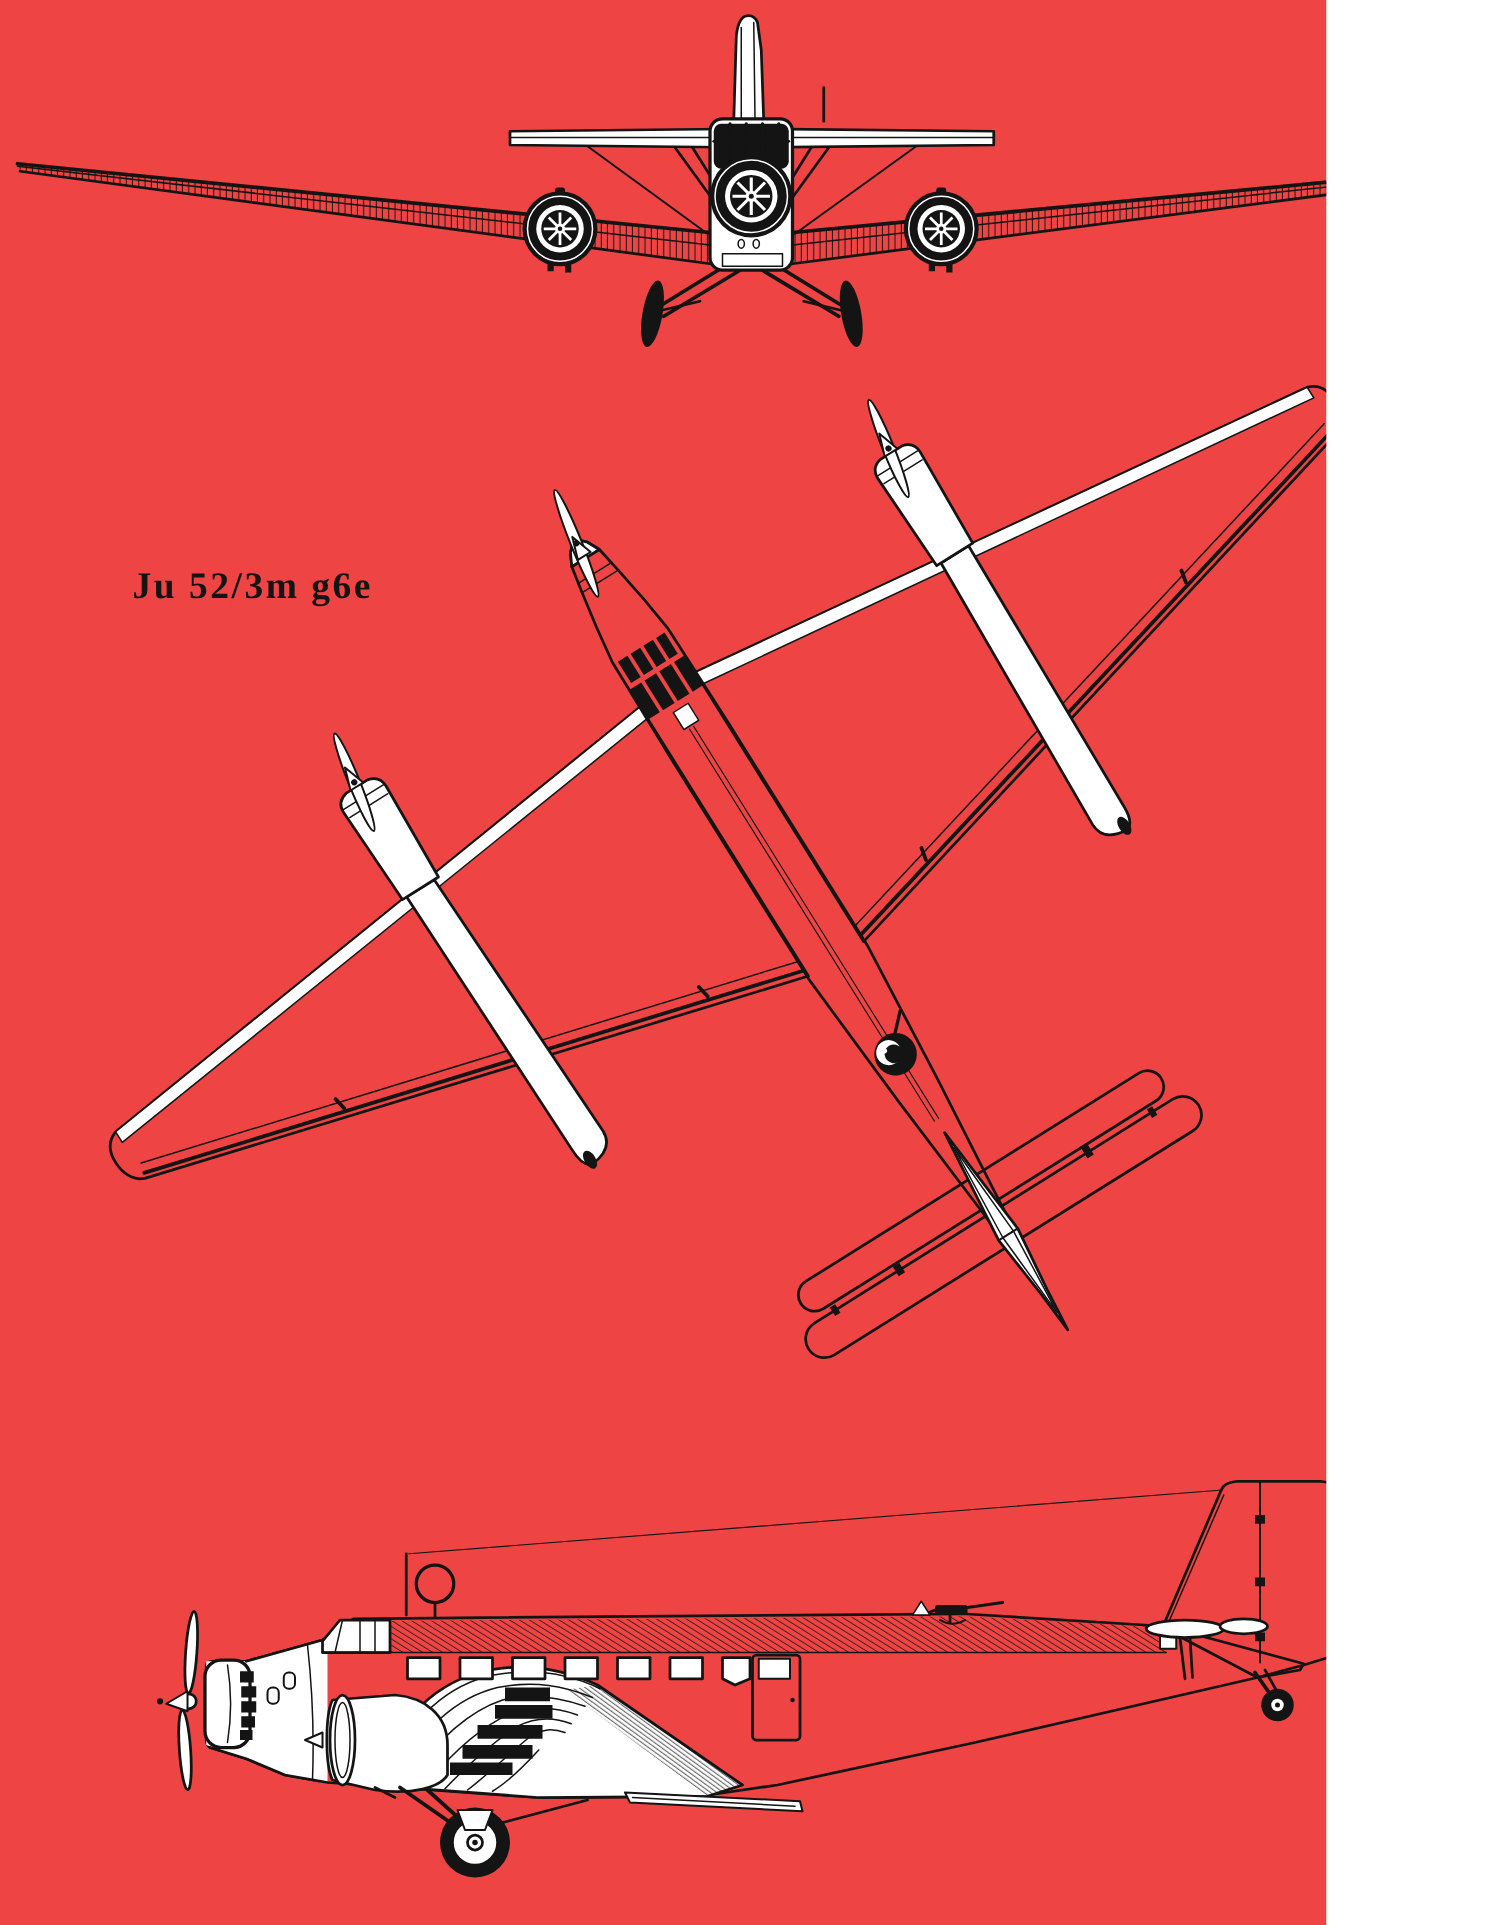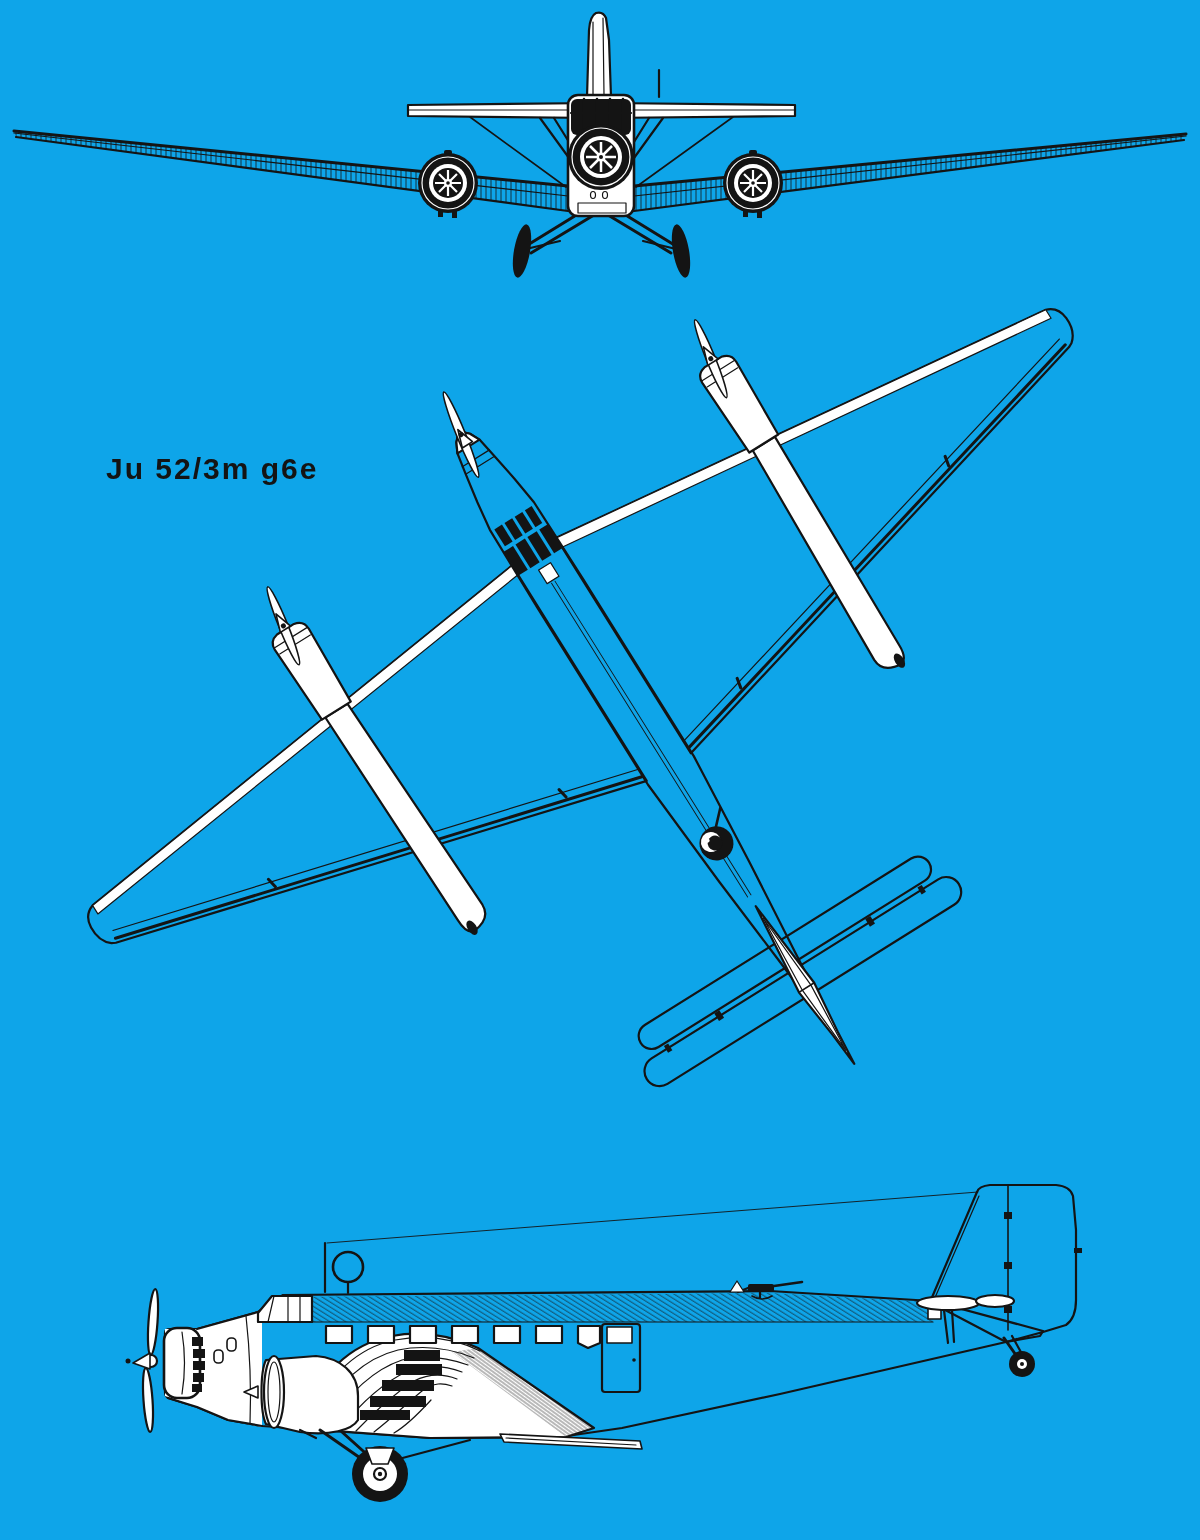--- a/index.html
+++ b/index.html
@@ -1,17 +1,17 @@
 <!DOCTYPE html>
 <html><head>
 <meta charset="utf-8">
 <style>
   html,body{margin:0;padding:0;background:#ffffff;}
-  .sheet{position:relative;width:1200px;height:1540px;background:#0ea5e9;overflow:hidden;
-         font-family:Liberation Sans, sans-serif;}
+  .sheet{position:relative;width:1061px;height:1540px;background:#ef4444;overflow:hidden;
+         font-family:Liberation Serif, serif;}
   .caption{position:absolute;left:106px;top:452px;font-size:30px;font-weight:700;
            letter-spacing:2px;color:#141414;white-space:nowrap;}
   svg{position:absolute;left:0;top:0;}
   .ln{stroke:#141414;fill:none;stroke-linecap:round;stroke-linejoin:round;}
   .fw{fill:#ffffff;stroke:#141414;stroke-linejoin:round;stroke-linecap:round;}
   .fb{fill:#141414;stroke:none;}
   .s07{stroke-width:0.9;} .s1{stroke-width:1.2;} .s15{stroke-width:1.6;}
   .s2{stroke-width:2.2;} .s25{stroke-width:2.6;} .s3{stroke-width:3;}
 </style>
 </head>

